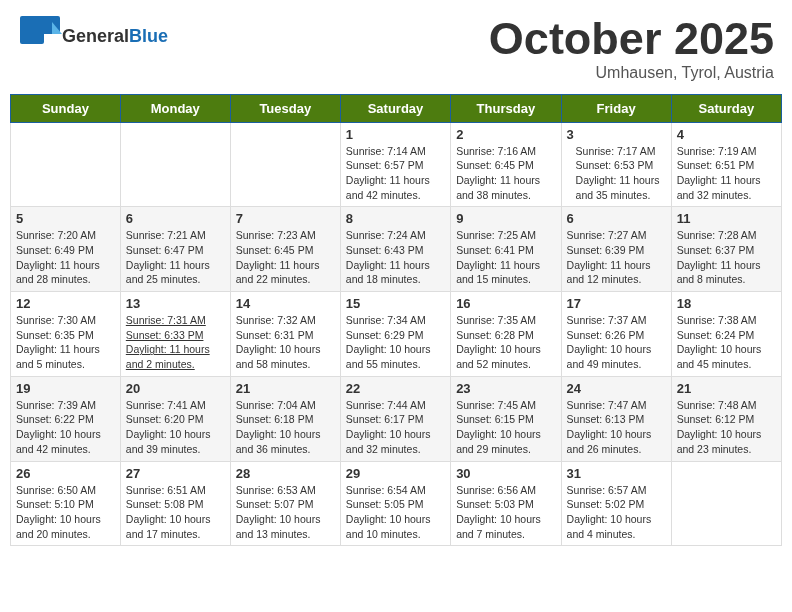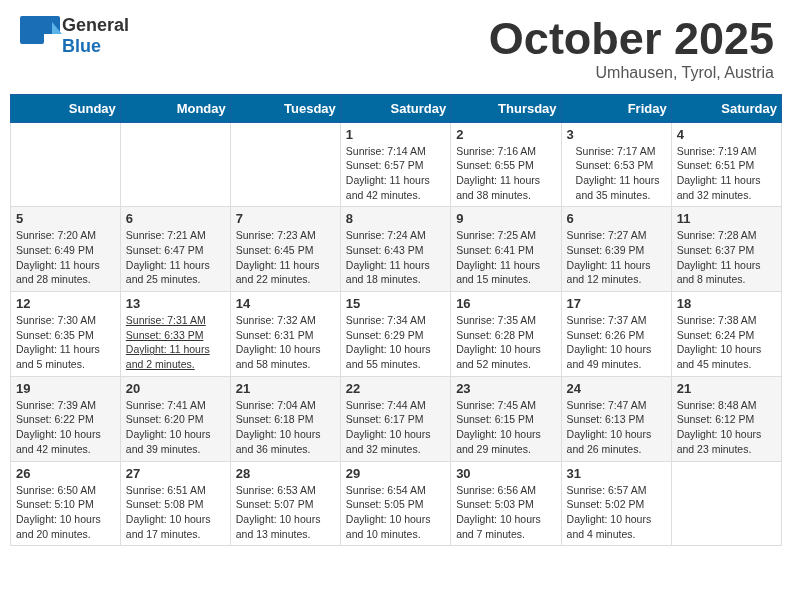--- a/index.html
+++ b/index.html
@@ -29,26 +29,26 @@
     .location {
       font-size: 16px;
       color: #555;
     }
     .calendar {
       width: 100%;
       border-collapse: collapse;
       border: 1px solid #ccc;
     }
     .calendar th {
-      background: #0369a1;
+      background: #4d7c0f;
       color: #fff;
       font-size: 13px;
       font-weight: bold;
       padding: 6px 4px;
-      text-align: right;
+      text-align: center;
       border: 1px solid #1a5fa0;
     }
     .calendar td {
       vertical-align: top;
       padding: 4px 5px;
       border: 1px solid #ddd;
       width: 113px;
       min-height: 80px;
       font-size: 11px;
       color: #333;
@@ -70,21 +70,21 @@
     }
     .empty-cell {
       background: #fff !important;
     }
     .logo-wrapper {
       display: flex;
       align-items: center;
     }
     .logo-text-block {
       display: flex;
-      flex-direction: column;
+      flex-direction: row;
     }
   </style>
 </head>
 <body>
 
 <div class="header">
   <div class="logo-wrapper">
     <svg width="44" height="44" viewBox="0 0 44 44">
       <rect x="2" y="2" width="24" height="28" rx="2" fill="#1a6eb5"></rect>
       <rect x="14" y="2" width="28" height="18" rx="2" fill="#1a6eb5"></rect>
@@ -124,21 +124,21 @@
         <td class="empty-cell"></td>
         <td>
           <span class="day-num">1</span>
           <div class="day-info" style="white-space: pre-line;">Sunrise: 7:14 AM
 Sunset: 6:57 PM
 Daylight: 11 hours and 42 minutes.</div>
         </td>
         <td>
           <span class="day-num">2</span>
           <div class="day-info" style="white-space: pre-line;">Sunrise: 7:16 AM
-Sunset: 6:55 PM
+Sunset: 6:45 PM
 Daylight: 11 hours and 38 minutes.</div>
         </td>
         <td>
           <span class="day-num">3</span>
           <div class="day-info" style="white-space: pre-line; margin-left: 9px;">Sunrise: 7:17 AM
 Sunset: 6:53 PM
 Daylight: 11 hours and 35 minutes.</div>
         </td>
         <td>
           <span class="day-num">4</span>
@@ -267,21 +267,21 @@
 Daylight: 10 hours and 29 minutes.</div>
         </td>
         <td>
           <span class="day-num">24</span>
           <div class="day-info" style="white-space: pre-line;">Sunrise: 7:47 AM
 Sunset: 6:13 PM
 Daylight: 10 hours and 26 minutes.</div>
         </td>
         <td>
           <span class="day-num">21</span>
-          <div class="day-info" style="white-space: pre-line;">Sunrise: 8:48 AM
+          <div class="day-info" style="white-space: pre-line;">Sunrise: 7:48 AM
 Sunset: 6:12 PM
 Daylight: 10 hours and 23 minutes.</div>
         </td>
       </tr>
       <tr>
         <td>
           <span class="day-num">26</span>
           <div class="day-info" style="white-space: pre-line;">Sunrise: 6:50 AM
 Sunset: 5:10 PM
 Daylight: 10 hours and 20 minutes.</div>

